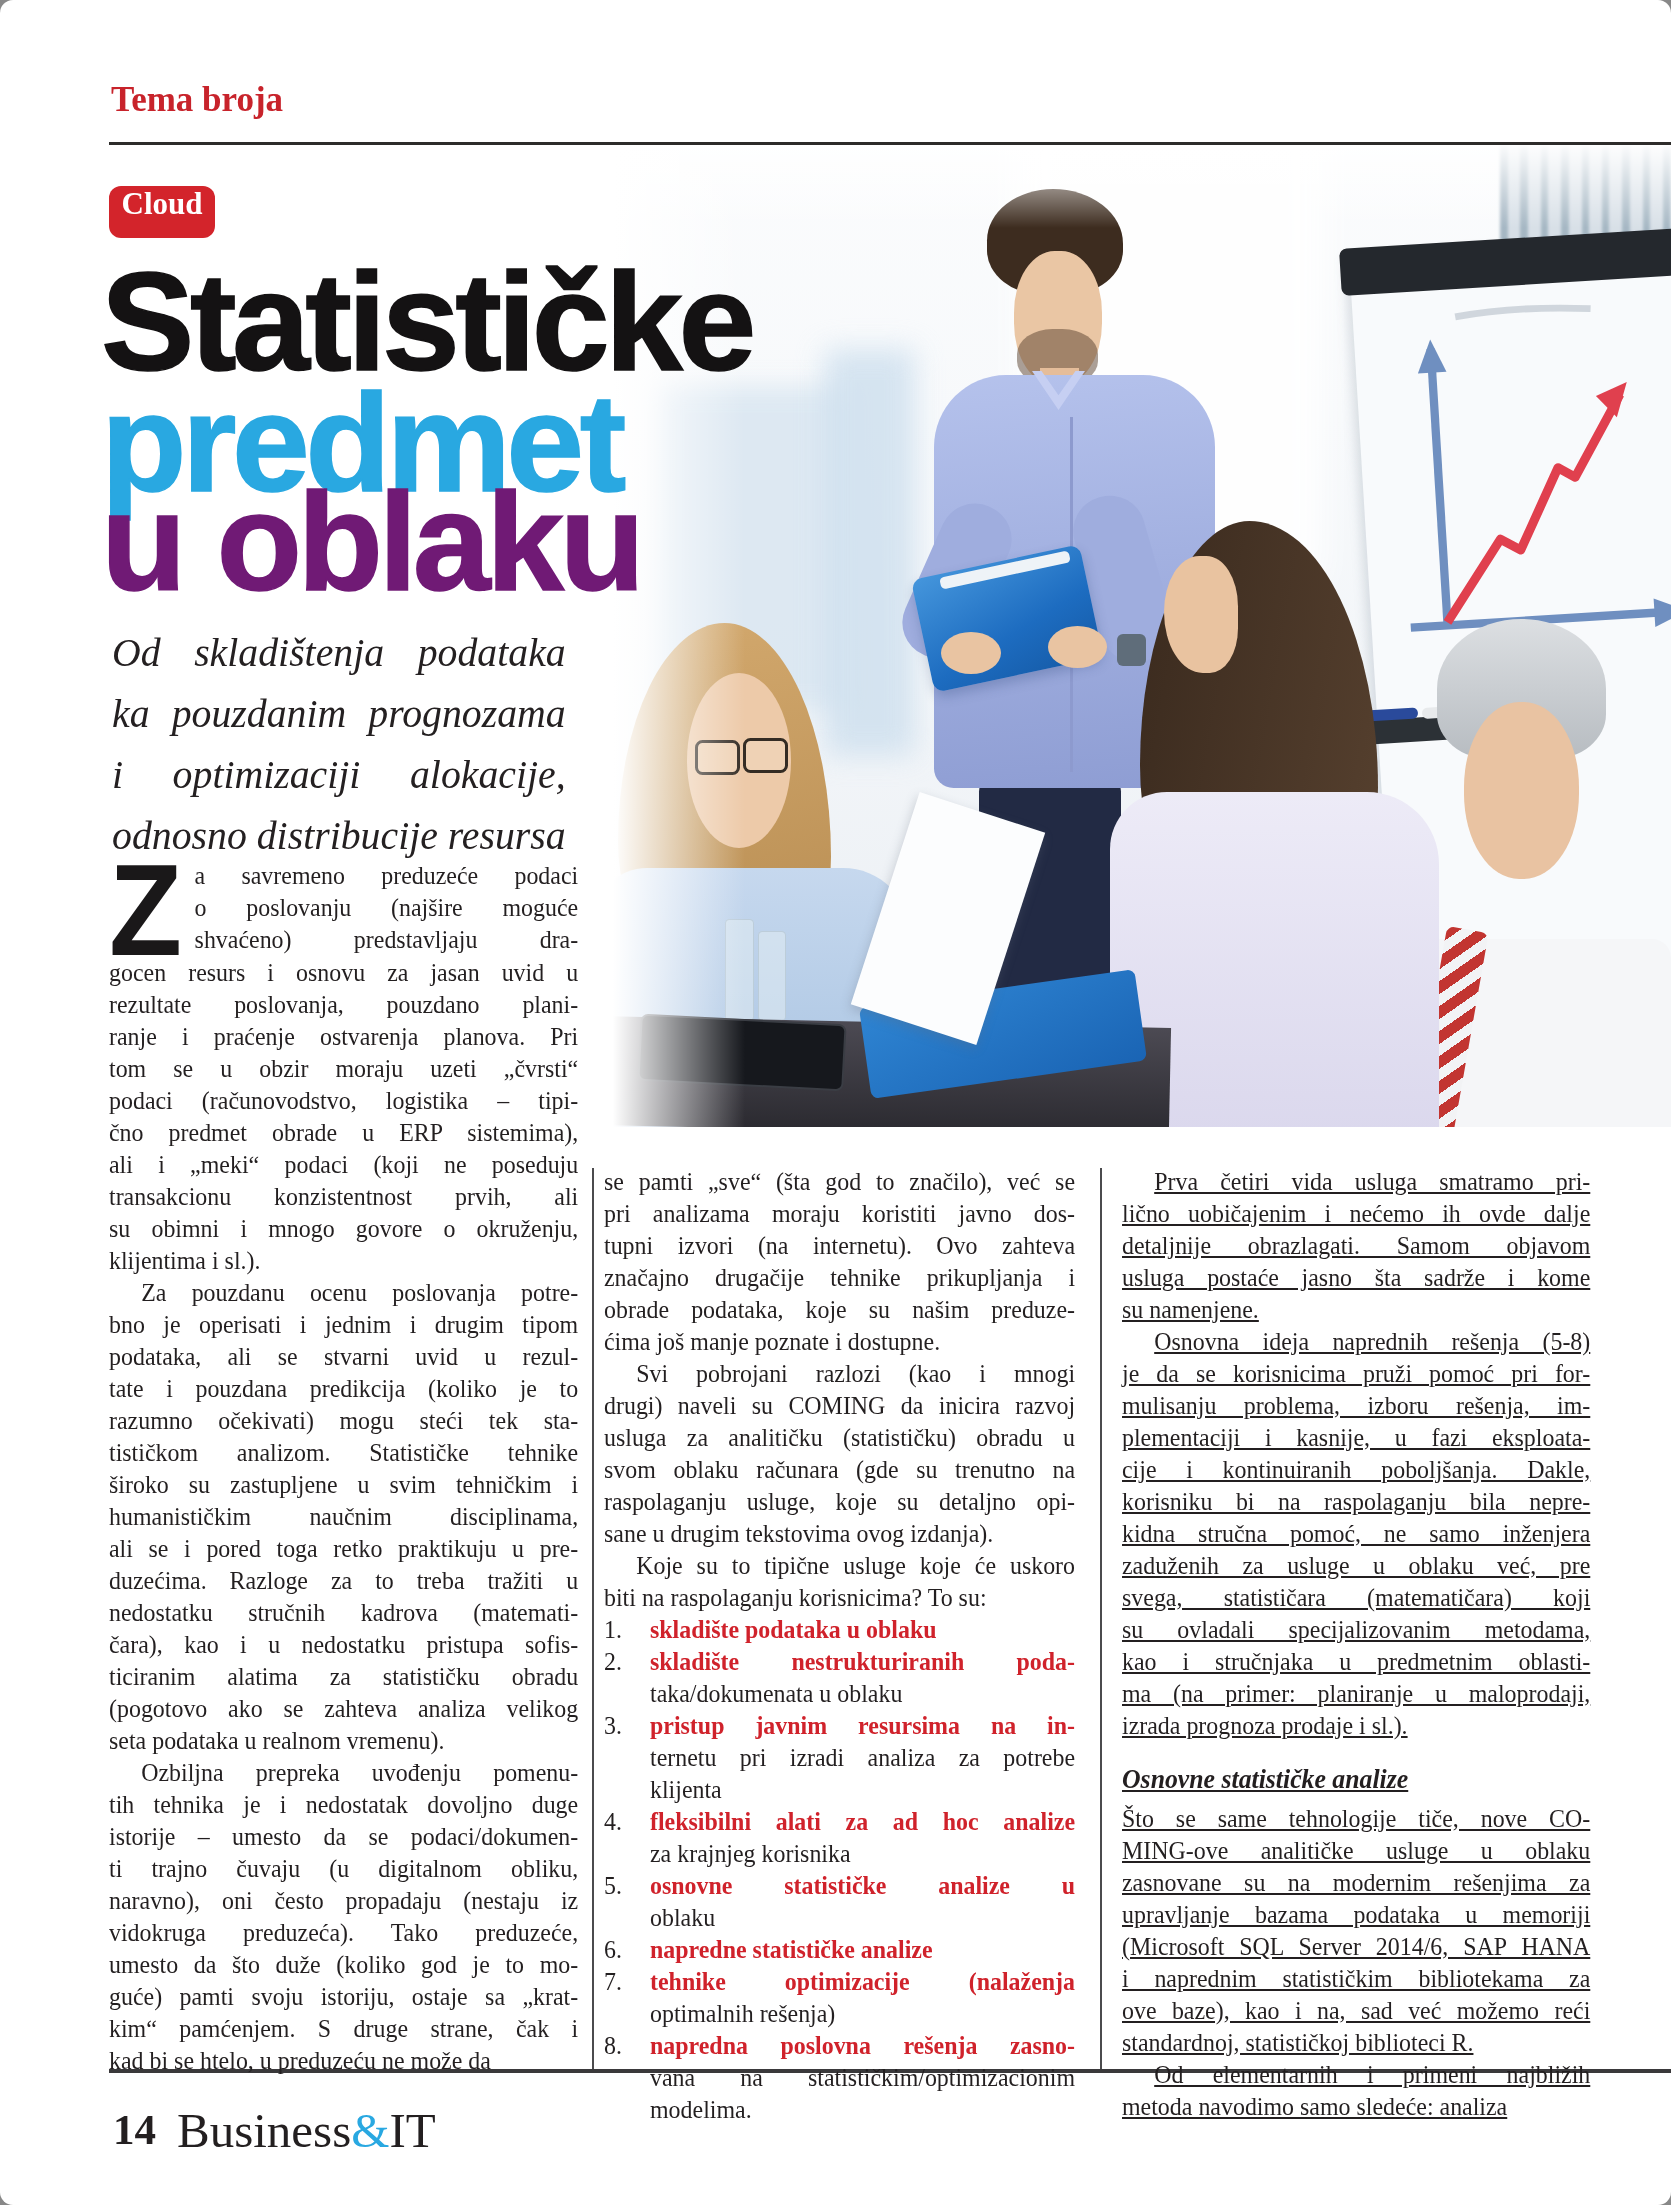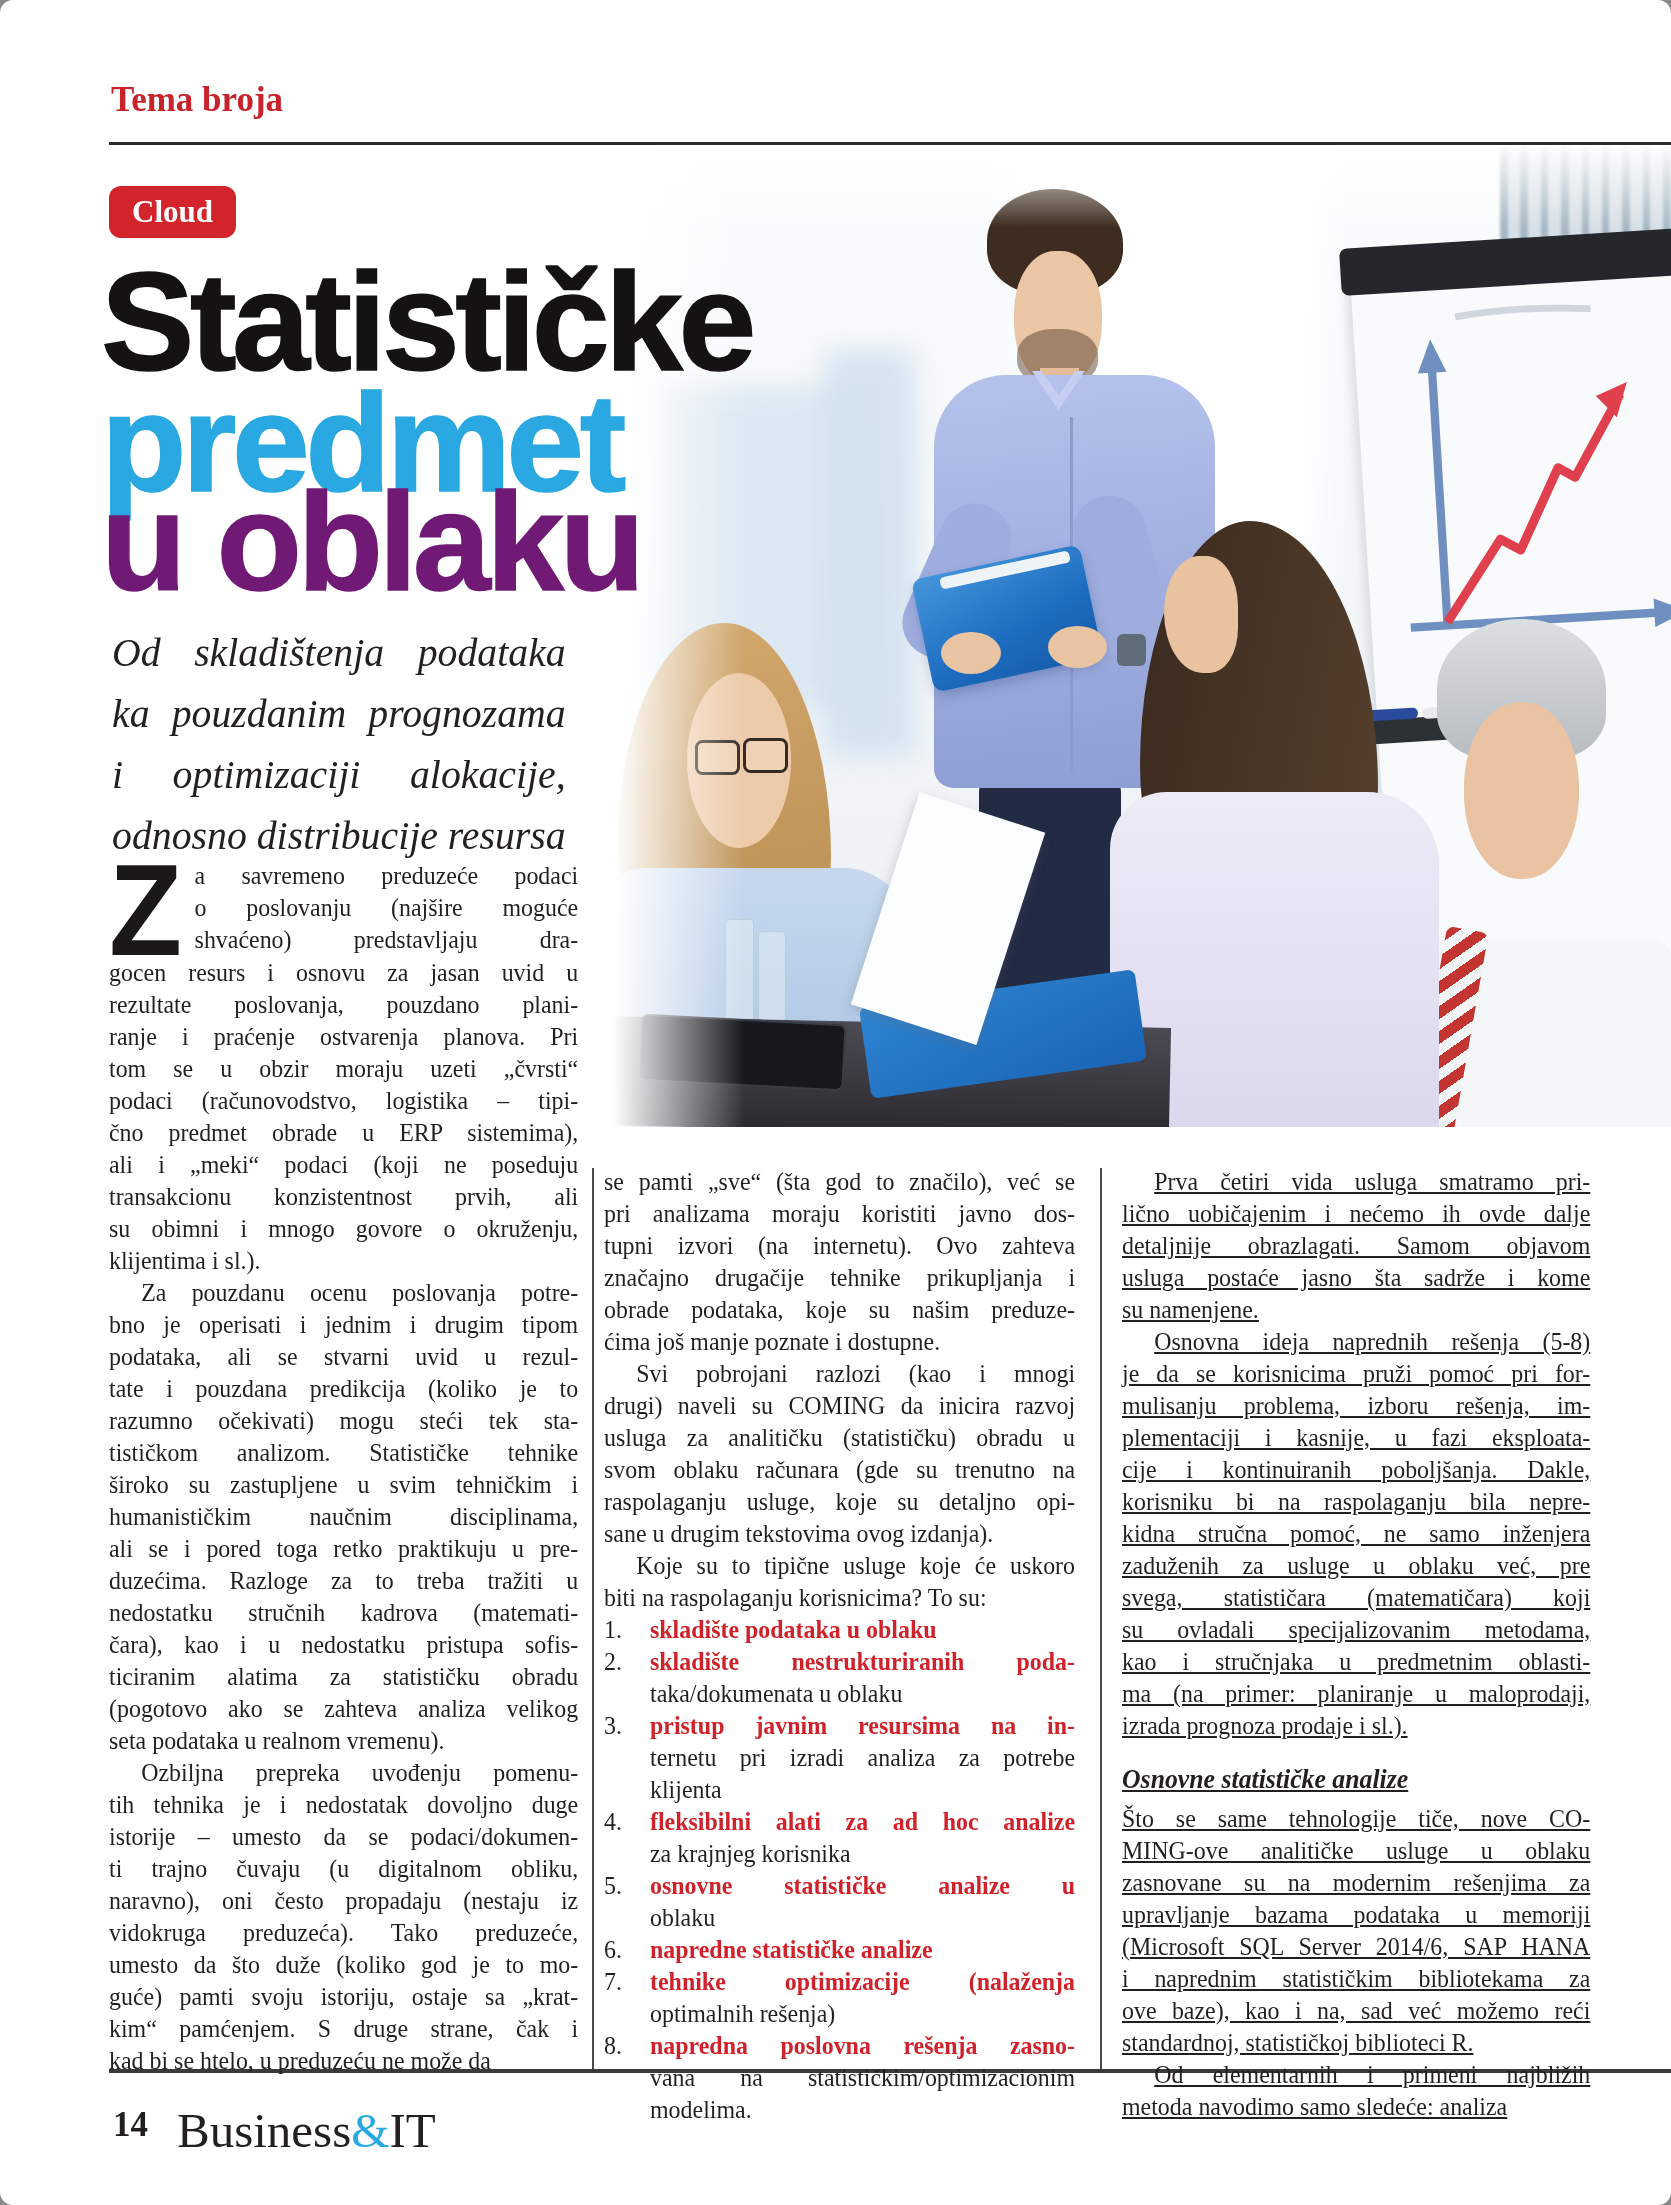--- a/index.html
+++ b/index.html
@@ -1,22 +1,22 @@
 <!DOCTYPE html>
 <html style="font-size:12px"><head>
 <meta charset="utf-8">
 <style>
   html,body{margin:0;padding:0;background:#888;}
   .page{position:relative;width:1671px;height:2205px;background:#ffffff;overflow:hidden;
         font-family:"Liberation Serif",serif;color:#231f20;border-radius:13px;}
   
   .kicker{position:absolute;left:111px;top:80px;font-size:35px;font-weight:bold;color:#c8232b;}
   .rule-top{position:absolute;left:109px;top:142px;width:1562px;height:3px;background:#2d2c2a;}
-  .badge{position:absolute;left:109px;top:186px;width:127px;height:52px;background:#d3242b;
-         border-radius:12px;display:flex;align-items:center;justify-content:center;z-index:4;}
+  .badge{position:absolute;left:109px;top:186px;width:106px;height:52px;background:#d3242b;
+         border-radius:12px;display:flex;justify-content:center;z-index:4;}
   .badge span{color:#fff;font-weight:bold;font-size:31px;}
   .title{position:absolute;left:101px;font-family:"Liberation Sans",sans-serif;font-weight:900;
          letter-spacing:-4.5px;font-size:140px;line-height:1;z-index:3;-webkit-text-stroke:1.5px currentColor;}
   .t1{top:252px;color:#141213;}
   .t2{top:373px;color:#29a8e1;}
   .t3{top:472px;color:#701a75;}
   .subtitle{position:absolute;left:112px;top:622px;font-style:italic;font-size:41px;line-height:61px;
             color:#242021;z-index:3;transform:scaleX(.97);transform-origin:0 0;}
   
   .photo{position:absolute;left:598px;top:145px;width:1073px;height:982px;overflow:hidden;z-index:1;
@@ -116,21 +116,21 @@
   .li{display:flex;}
   .li-num{width:50px;flex:0 0 50px;}
   .li-body{flex:1;}
   .red{color:#d0222b;font-weight:bold;}
   .h3{font-weight:bold;font-style:italic;font-size:28px;line-height:32px;margin:21px 0 7.5px;}
   .vdiv{position:absolute;top:1168px;height:901px;width:1.5px;background:#4b4b4d;z-index:2;}
   .vd1{left:592px;}
   .vd2{left:1100px;}
   
   .rule-bot{position:absolute;left:109px;top:2069px;width:1562px;height:3.8px;background:#3a393b;}
-  .pagenum{position:absolute;left:113px;top:2105px;font-size:35px;font-weight:bold;}
+  .pagenum{position:absolute;left:113px;top:2105px;font-size:43px;font-weight:bold;}
   .brand{position:absolute;left:177px;top:2102px;font-size:49px;}
   .brand .amp{color:#29a8e1;}
 </style>
 </head>
 <body>
 
 <div class="page">
 
   <div class="kicker">Tema broja</div>
   <div class="rule-top"></div>

